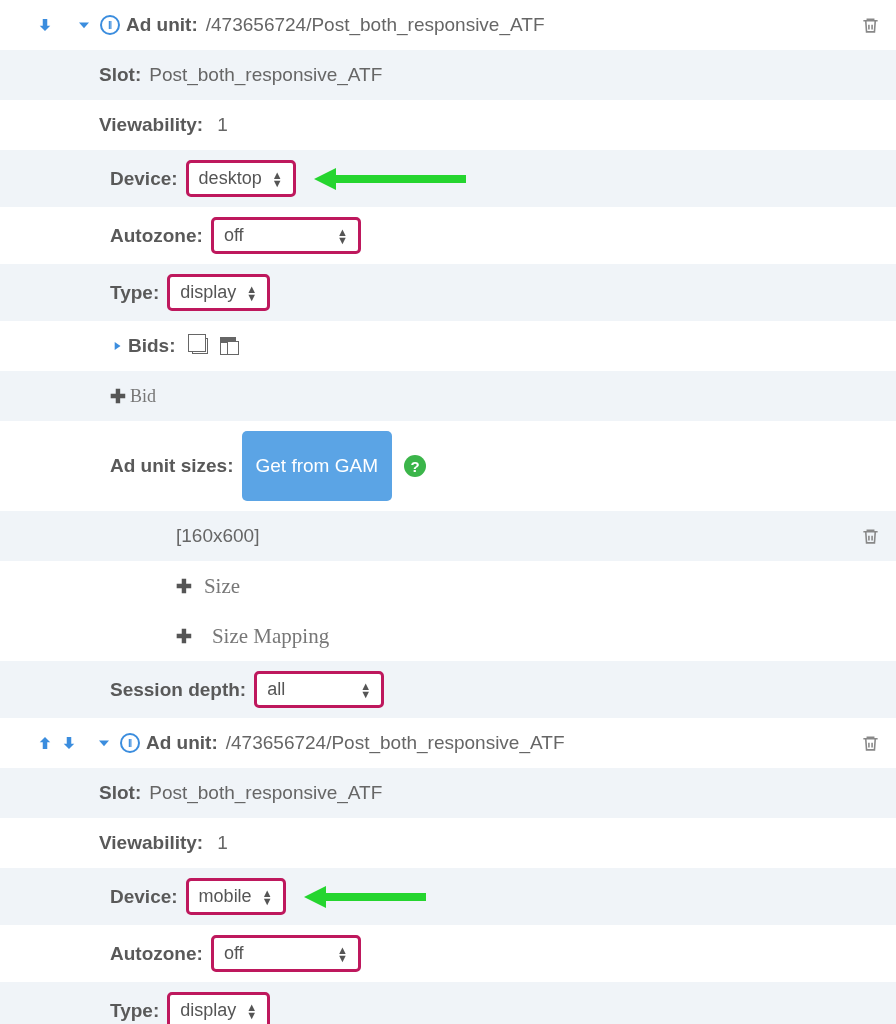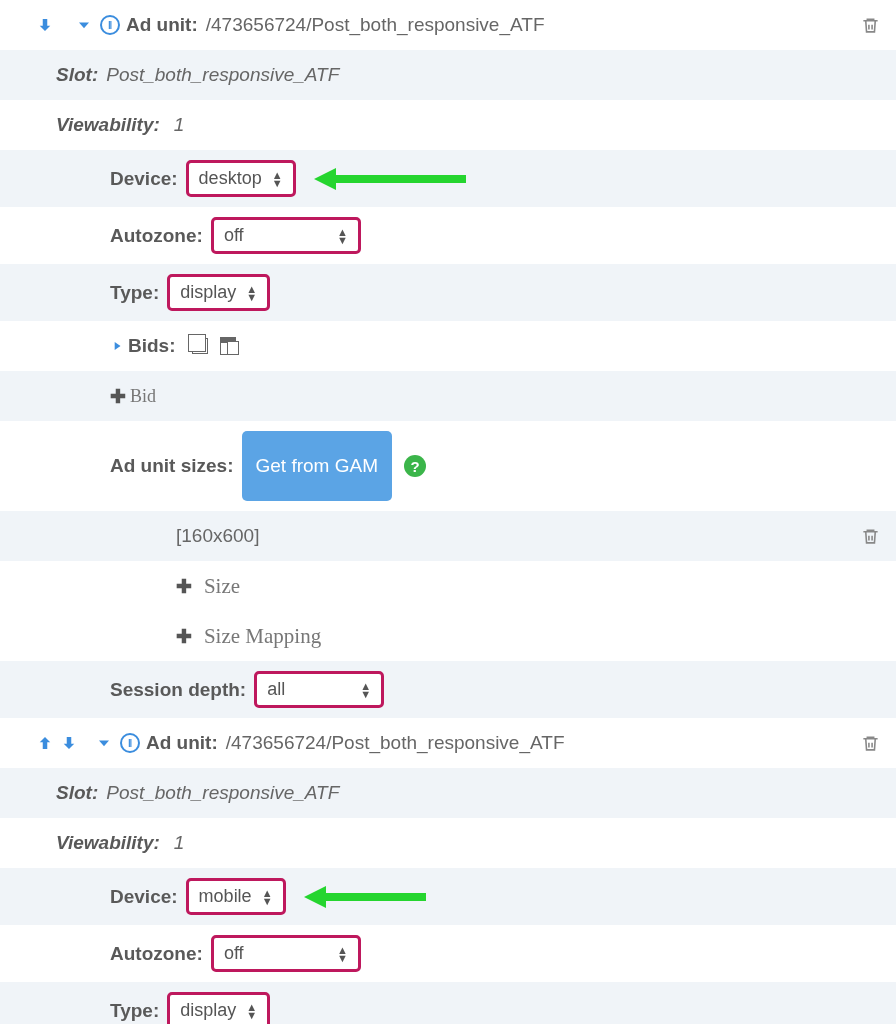--- a/index.html
+++ b/index.html
@@ -26,21 +26,21 @@
 .green-arrow-head { width:0; height:0; border-top:11px solid transparent; border-bottom:11px solid transparent; border-right:22px solid #25d52f; }
 .green-arrow-tail { width: 130px; height: 8px; background: #25d52f; }
 .serif { font-family: "Georgia", "Times New Roman", serif; color: #777; }
 .chev-right { color: #3b8dde; font-weight: 900; margin-right: 4px; }
 .copy-icon { display:inline-block; width:16px; height:16px; border:1.5px solid #666; position:relative; margin-left:8px; }
 .copy-icon::after { content:""; position:absolute; top:-5px; left:-5px; width:16px; height:16px; border:1.5px solid #666; background:#fff; }
 .paste-icon { display:inline-block; width:16px; height:18px; border:1.5px solid #666; position:relative; margin-left:12px; background:linear-gradient(180deg, #666 0 30%, transparent 30% 100%); }
 .paste-icon::after { content:""; position:absolute; top:3px; right:-4px; width:10px; height:12px; background:#fff; border:1.5px solid #666; }
 .plus { font-weight: 900; color: #555; margin-right: 4px; }
 svg { display: block; }
-.indent-1 { padding-left: 56px; font-style: italic; }
+.indent-1 { padding-left: 99px; }
 .indent-2 { padding-left: 110px; }
 .indent-3 { padding-left: 176px; }
 .u1-head { padding-left: 36px; }
 .u2-head { padding-left: 36px; }
 </style>
 </head>
 <body>
 
 <div class="container">
 
@@ -145,21 +145,21 @@
 </div>
 
 <div class="row white indent-3">
   <span class="plus">✚</span>
   <span class="serif" style="font-size:21px;margin-left:8px">Size</span>
 </div>
 
 
 <div class="row white indent-3">
   <span class="plus">✚</span>
-  <span class="serif" style="font-size:21px;margin-left:8px">Size Mapping</span>
+  <span class="serif" style="font-size:21px;margin-left:16px">Size Mapping</span>
 </div>
 
 <div class="row shaded indent-2">
   <span class="label">Session depth:</span>
   <span class="select" style="min-width:130px; justify-content:space-between">
     <span>all</span>
     <span class="sel-arrows">
           <span>▲</span>
           <span>▼</span>
         </span>

